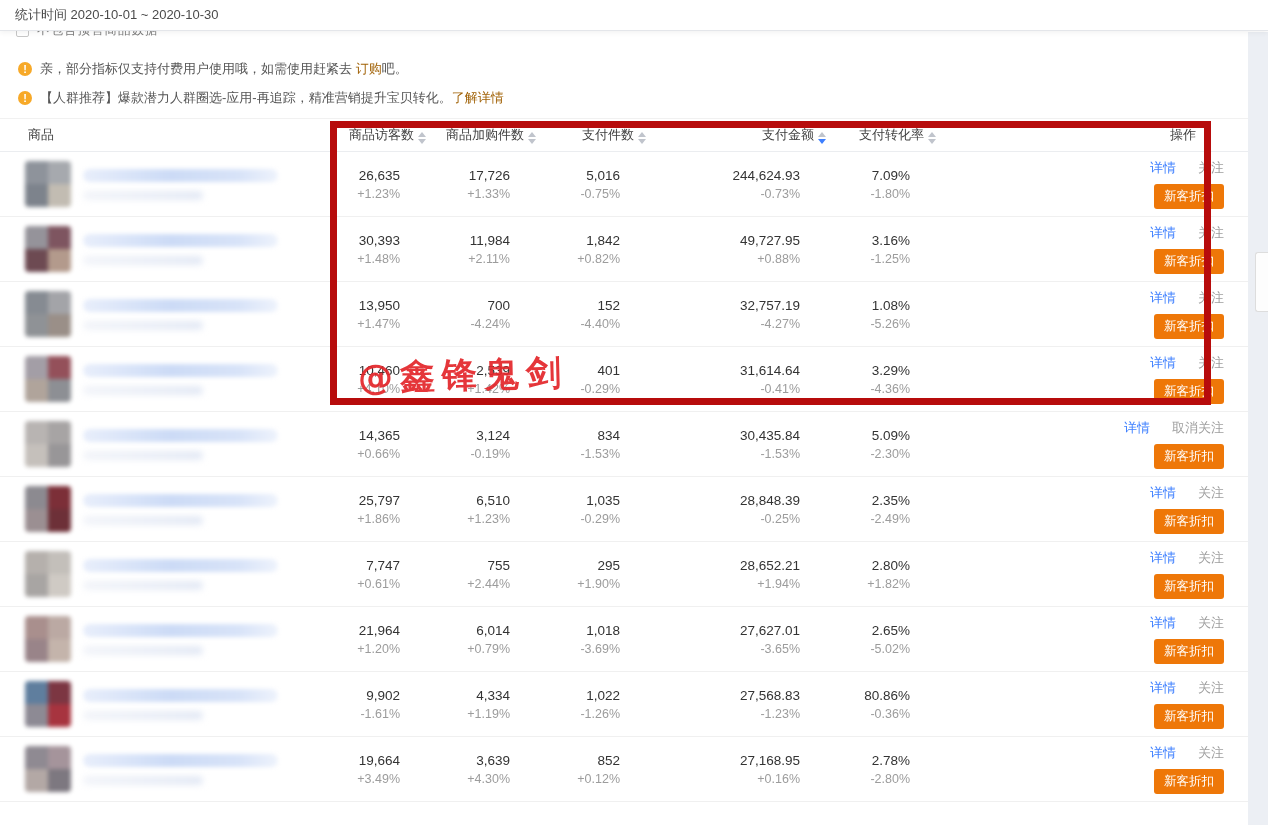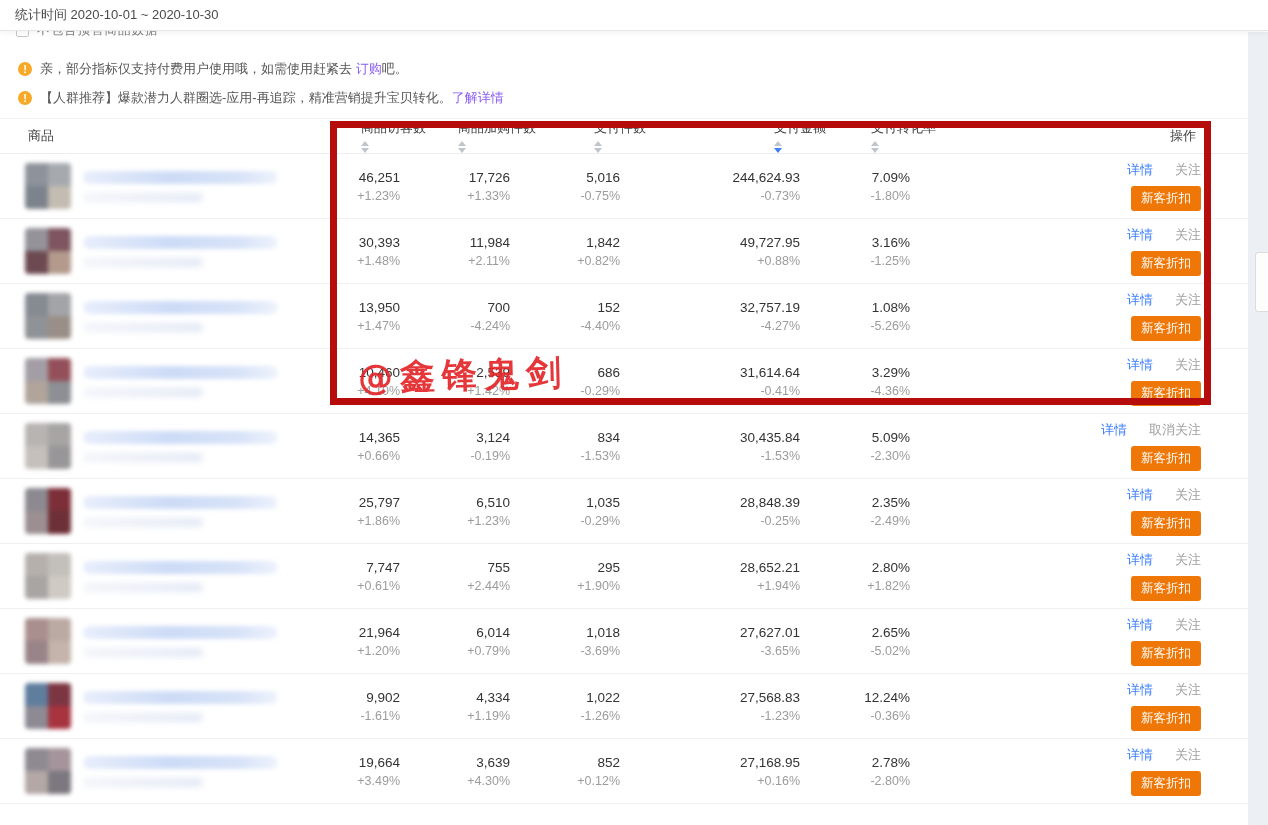--- a/index.html
+++ b/index.html
@@ -24,30 +24,30 @@
   .filter-inner { position:absolute; left:16px; top:-9px; display:flex; align-items:center; gap:8px; }
   .cbx { width:13px; height:13px; border:1px solid #c7c7c7; border-radius:2px; background:#fff; }
   .filter-label { font-size:12.5px; color:#7c7c7c; letter-spacing:1px; }
 
   
   .notice { position:absolute; left:18px; height:18px; display:flex; align-items:center; gap:8px; font-size:13px; color:#555; }
   .notice.n1 { top:60px; }
   .notice.n2 { top:89px; }
   .warn-ico { width:14px; height:14px; border-radius:50%; background:#f7a928; color:#fff;
               font-size:11px; font-weight:bold; display:flex; align-items:center; justify-content:center; line-height:1; }
-  .blue-link { color:#8b5cf6; text-decoration:none; cursor:pointer; }
+  .blue-link { color:#a16207; text-decoration:none; cursor:pointer; }
 
   
   .tbl { position:absolute; left:0; top:118px; width:1248px; border-collapse:collapse; table-layout:fixed; }
   .tbl th { height:33px; font-weight:normal; font-size:13px; color:#404040; border-top:1px solid #f1f1f1;
             border-bottom:1px solid #ebedf0; vertical-align:middle; }
   th.h-product { text-align:left; padding-left:28px; }
   th.h-num { text-align:right; padding-right:2px; }
   th.h-action { text-align:right; padding-right:52px; }
-  .hcell { display:inline-flex; align-items:flex-start; gap:4px;flex-direction:column; }
+  .hcell { display:inline-flex; align-items:flex-end; gap:4px; }
   .sorter { display:inline-flex; flex-direction:column; gap:2px; }
   .tri { width:0; height:0; border-left:4px solid transparent; border-right:4px solid transparent; }
   .tri.up   { border-bottom:5px solid #c0c4cc; }
   .tri.down { border-top:5px solid #c0c4cc; }
   .tri.down.on { border-top-color:#3d7fff; }
   .tbl td { height:65px; border-bottom:1px solid #f0f0f0; vertical-align:middle; }
 
   col.c-prod { width:330px; } col.c1 { width:98px; } col.c2 { width:110px; }
   col.c3 { width:110px; } col.c4 { width:180px; } col.c5 { width:110px; } col.c-act { width:310px; }
 
@@ -57,21 +57,21 @@
            grid-template-columns:1fr 1fr; grid-template-rows:1fr 1fr; filter:blur(2px); flex:0 0 46px; }
   .pbar { width:195px; height:13px; border-radius:7px; filter:blur(2px);
           background:linear-gradient(90deg,#e8eefb,#ccdbf6 45%,#d8e3f8 80%,#eef3fc); }
   .pbar2 { width:120px; height:9px; border-radius:5px; margin-top:9px; filter:blur(3px);
            background:linear-gradient(90deg,#f2f4f9,#e3e9f5); }
 
   .num { text-align:right; padding-right:28px; }
   .val { font-size:13.5px; color:#333; }
   .pct { font-size:12.5px; color:#9c9c9c; margin-top:4px; }
 
-  .td-action { padding-right:47px; text-align:right; }
+  .td-action { padding-right:24px; text-align:right; }
   .act-links { display:flex; justify-content:flex-end; gap:22px; font-size:13px; margin-bottom:7px; }
   .lnk-detail { color:#3d7fff; cursor:pointer; }
   .lnk-follow { color:#9e9e9e; cursor:pointer; }
   .coupon-btn { background:#ee7708; color:#fff; border:none; border-radius:3px; font-size:12.5px;
                 padding:4px 10px; cursor:pointer; font-family:inherit; }
 
   
   .red-box { position:absolute; left:330px; top:121px; width:881px; height:284px;
              border:7px solid #b70c0c; z-index:50; pointer-events:none; }
   .watermark { position:absolute; left:358px; top:352px; z-index:60; color:#e3262a; font-size:35px;
@@ -183,21 +183,21 @@
                 <div style="background: rgb(125, 131, 140);"></div>
                 <div style="background: rgb(194, 188, 178);"></div>
           </div>
           <div>
             <div class="pbar"></div>
             <div class="pbar2"></div>
           </div>
         </div>
       </td>
       <td class="num">
-        <div class="val">46,251</div>
+        <div class="val">26,635</div>
             <div class="pct">+1.23%</div>
       </td>
       <td class="num">
         <div class="val">17,726</div>
             <div class="pct">+1.33%</div>
       </td>
       <td class="num">
         <div class="val">5,016</div>
             <div class="pct">-0.75%</div>
       </td>
@@ -323,21 +323,21 @@
       </td>
       <td class="num">
         <div class="val">10,460</div>
             <div class="pct">+4.10%</div>
       </td>
       <td class="num">
         <div class="val">2,539</div>
             <div class="pct">+1.42%</div>
       </td>
       <td class="num">
-        <div class="val">686</div>
+        <div class="val">401</div>
             <div class="pct">-0.29%</div>
       </td>
       <td class="num">
         <div class="val">31,614.64</div>
             <div class="pct">-0.41%</div>
       </td>
       <td class="num">
         <div class="val">3.29%</div>
             <div class="pct">-4.36%</div>
       </td>
@@ -551,21 +551,21 @@
       </td>
       <td class="num">
         <div class="val">1,022</div>
             <div class="pct">-1.26%</div>
       </td>
       <td class="num">
         <div class="val">27,568.83</div>
             <div class="pct">-1.23%</div>
       </td>
       <td class="num">
-        <div class="val">12.24%</div>
+        <div class="val">80.86%</div>
             <div class="pct">-0.36%</div>
       </td>
       <td class="td-action">
         <div class="act-links">
           <span class="lnk-detail">详情</span>
           <span class="lnk-follow">关注</span>
         </div>
         <button class="coupon-btn">新客折扣</button>
       </td>
     </tr>

